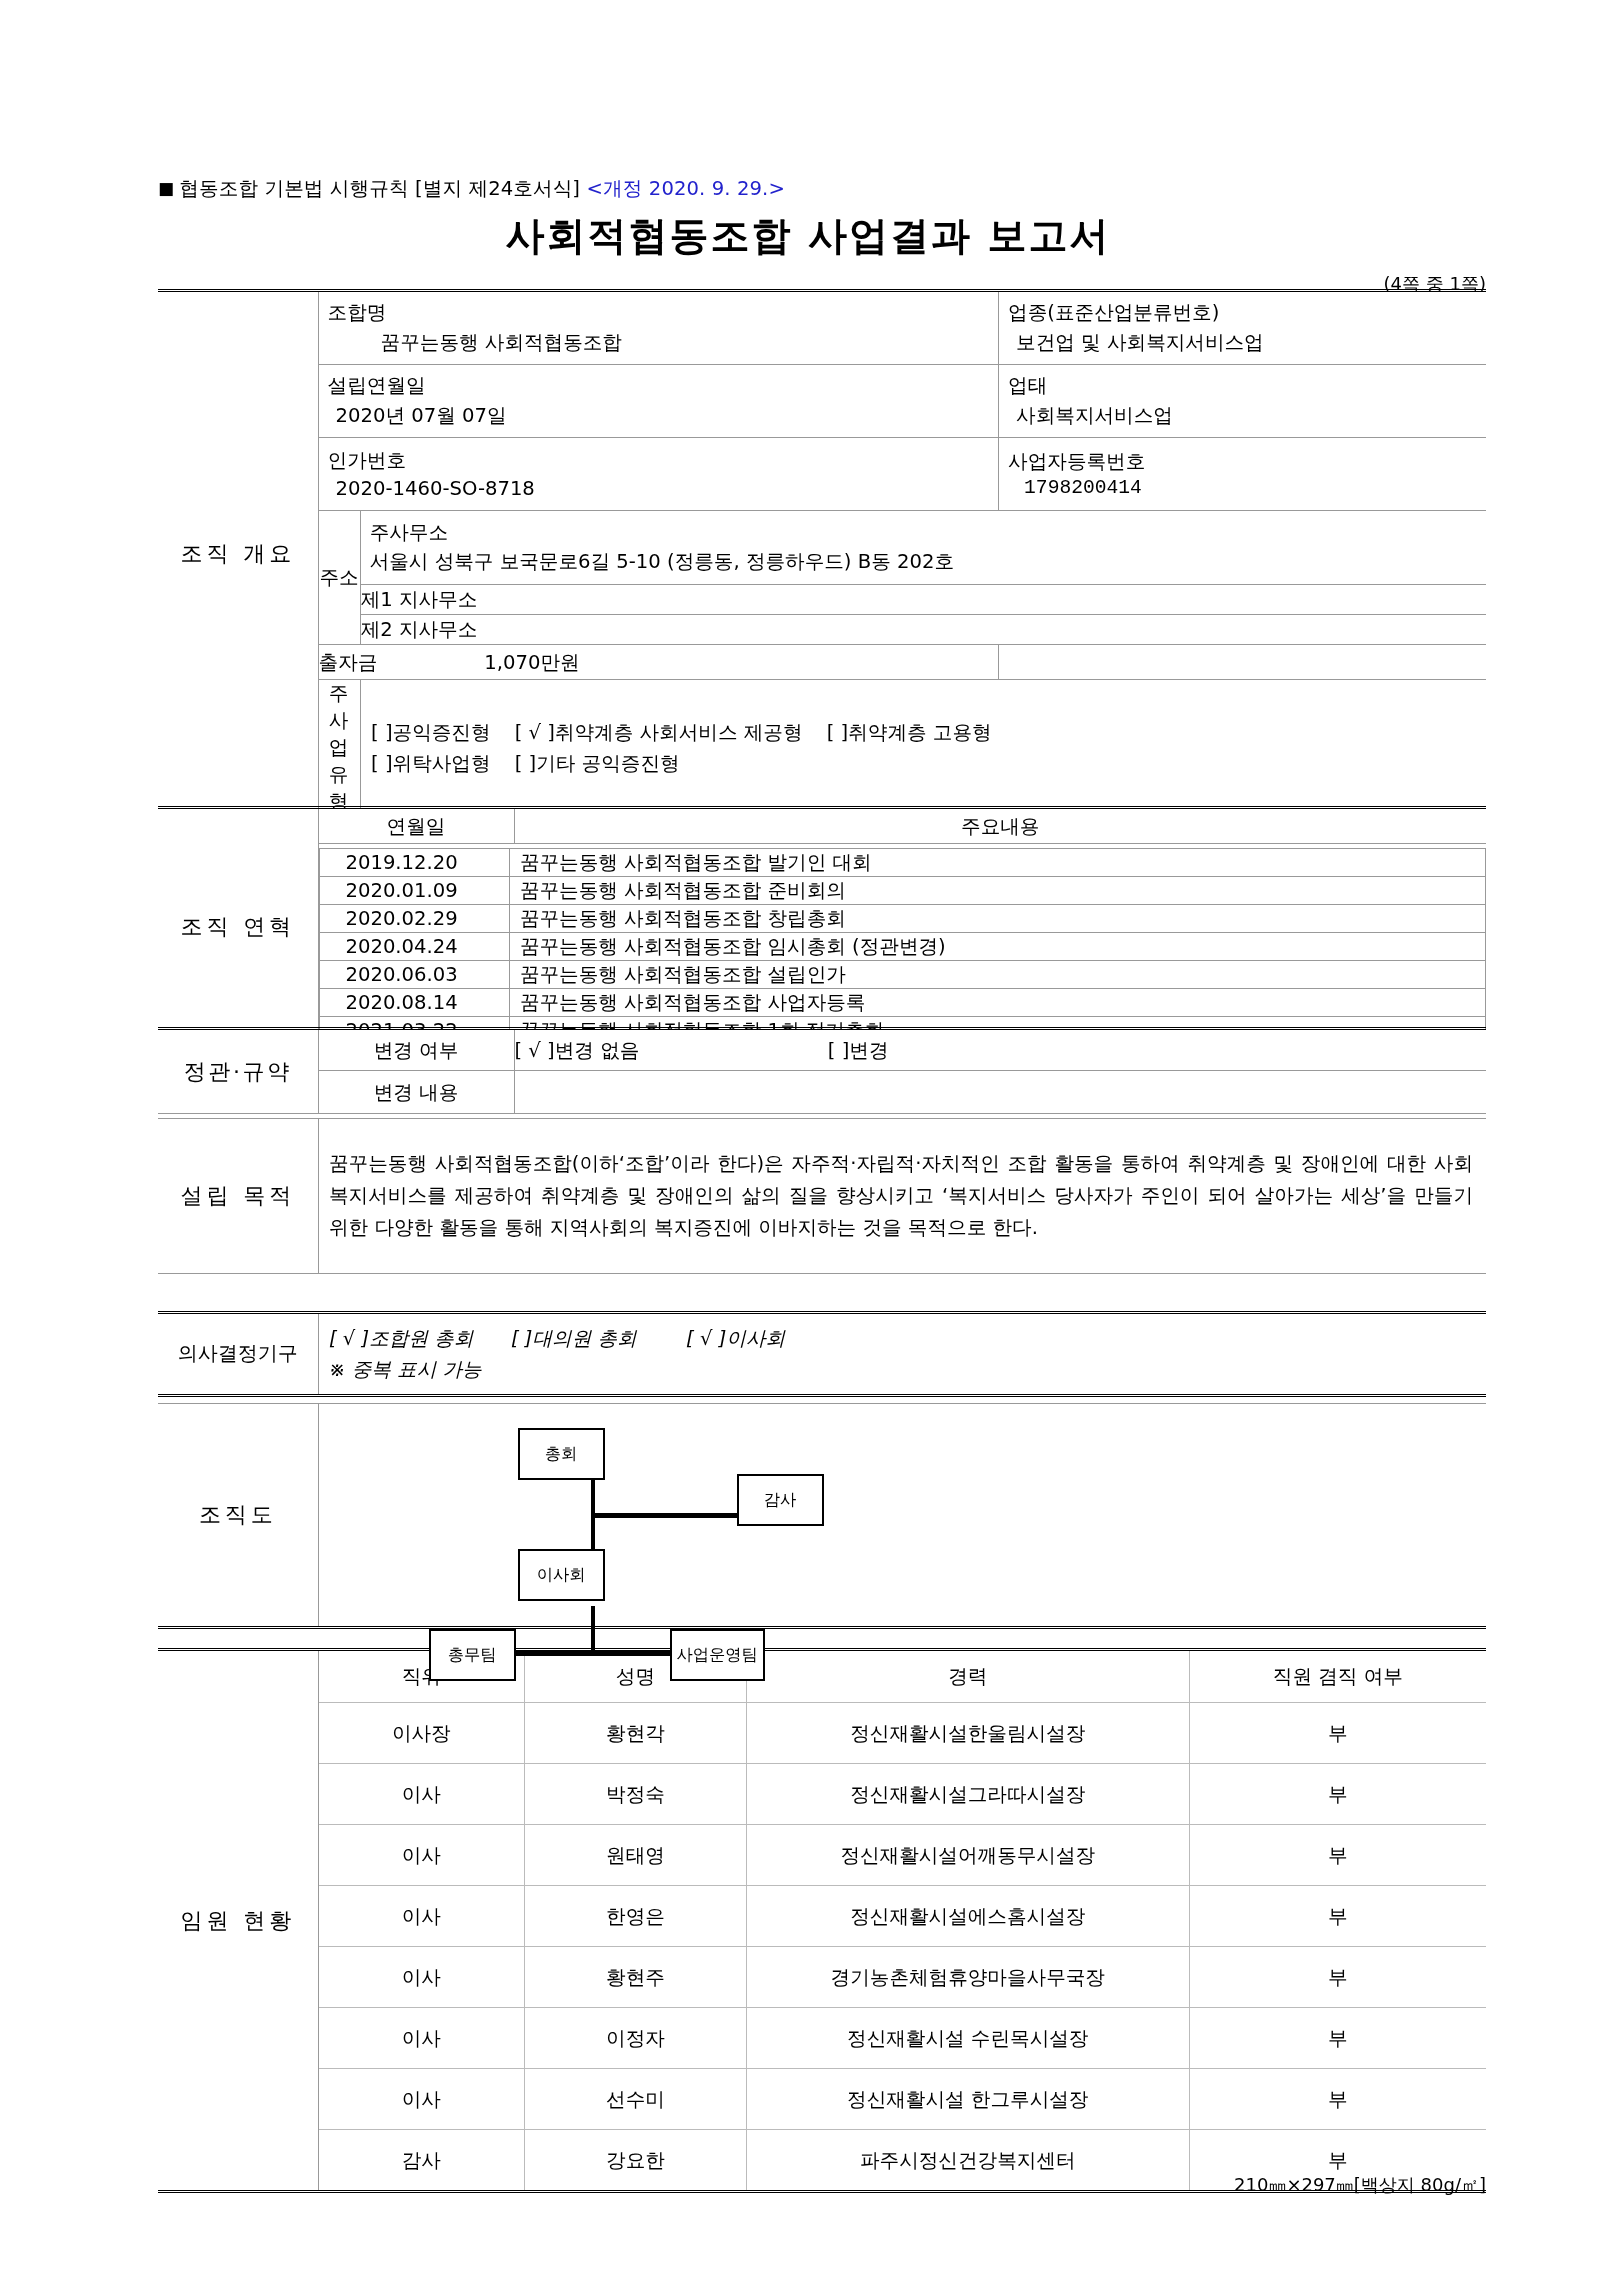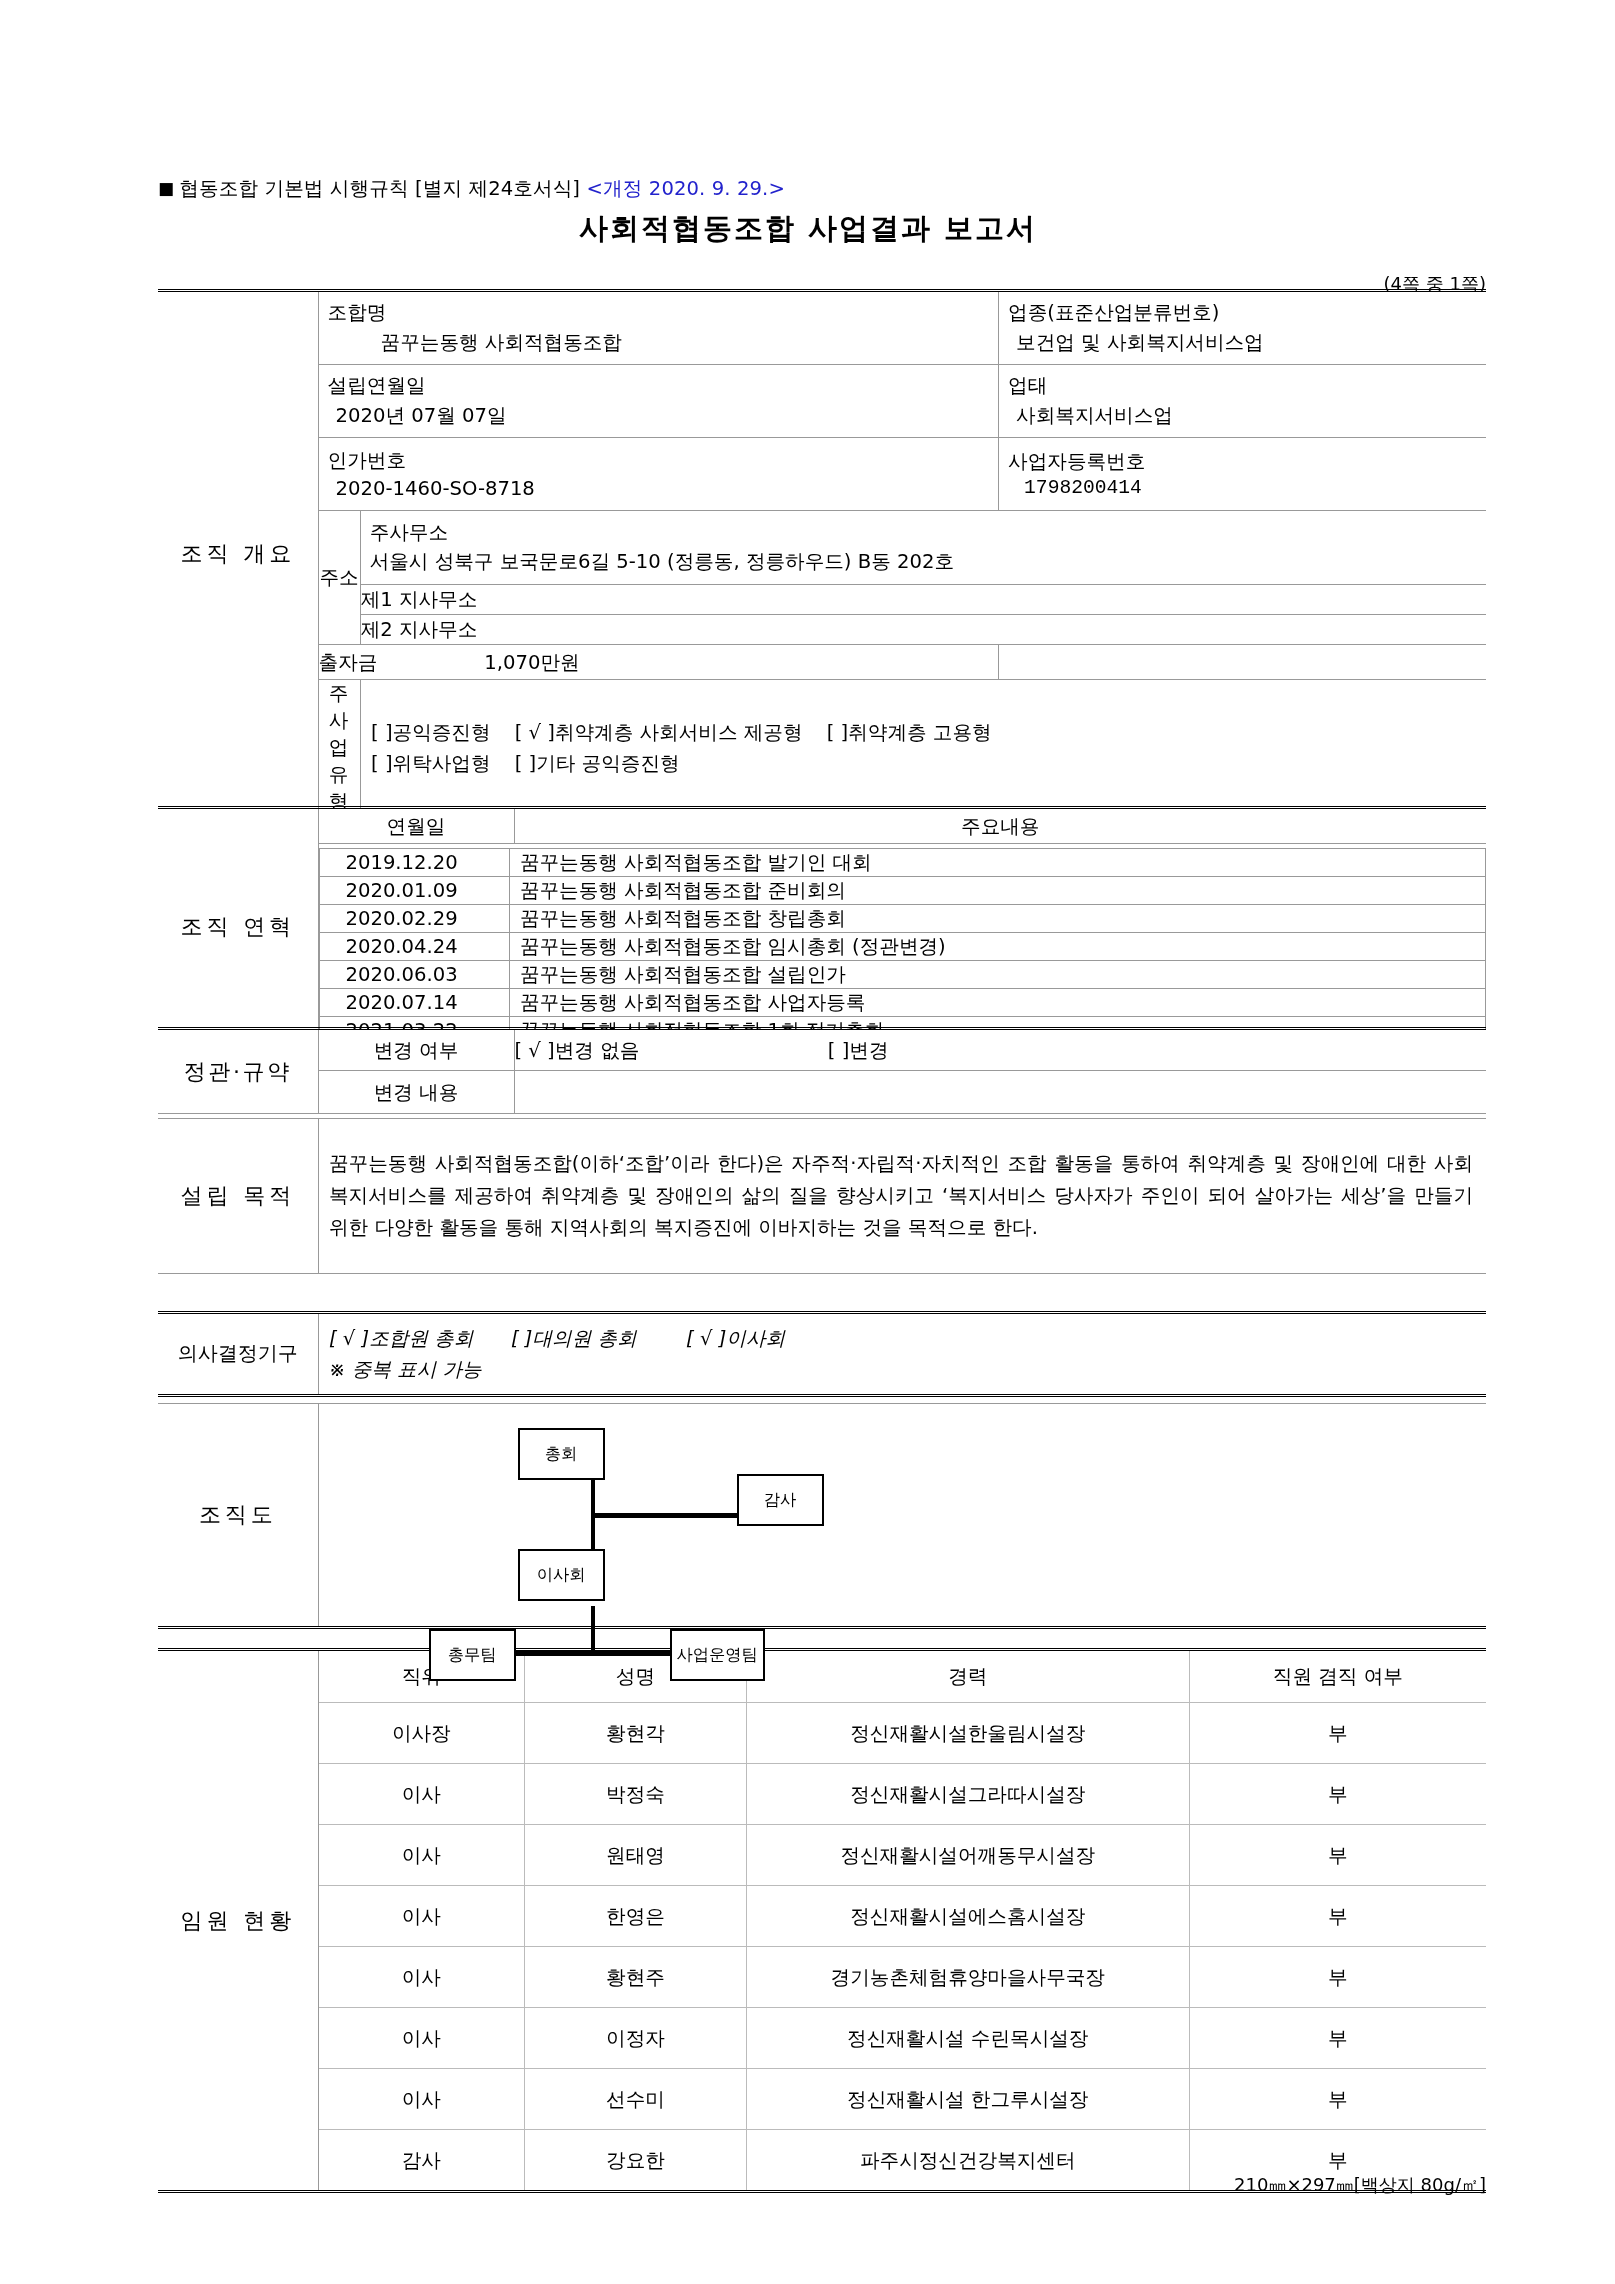--- a/index.html
+++ b/index.html
@@ -46,21 +46,21 @@
   .formline .rev {
     color: #2222cc;
     margin-left: 6.5px;
   }
   .doc-title {
     position: absolute;
     left: 0;
     top: 209px;
     width: 1616px;
     text-align: center;
-    font-size: 29px;
+    font-size: 39px;
     font-weight: bold;
     letter-spacing: 2px;
   }
   .pageno {
     position: absolute;
     right: 130px;
     top: 272px;
     font-size: 18px;
     white-space: nowrap;
   }
@@ -294,21 +294,21 @@
             </tr>
             <tr>
               <td class="d">2020.04.24</td>
               <td class="t">꿈꾸는동행 사회적협동조합 임시총회 (정관변경)</td>
             </tr>
             <tr>
               <td class="d">2020.06.03</td>
               <td class="t">꿈꾸는동행 사회적협동조합 설립인가</td>
             </tr>
             <tr>
-              <td class="d">2020.07.14</td>
+              <td class="d">2020.08.14</td>
               <td class="t">꿈꾸는동행 사회적협동조합 사업자등록</td>
             </tr>
             <tr>
               <td class="d">2021.03.22</td>
               <td class="t">꿈꾸는동행 사회적협동조합 1회 정기총회</td>
             </tr>
           </tbody>
               </table>
         </td>
       </tr>

